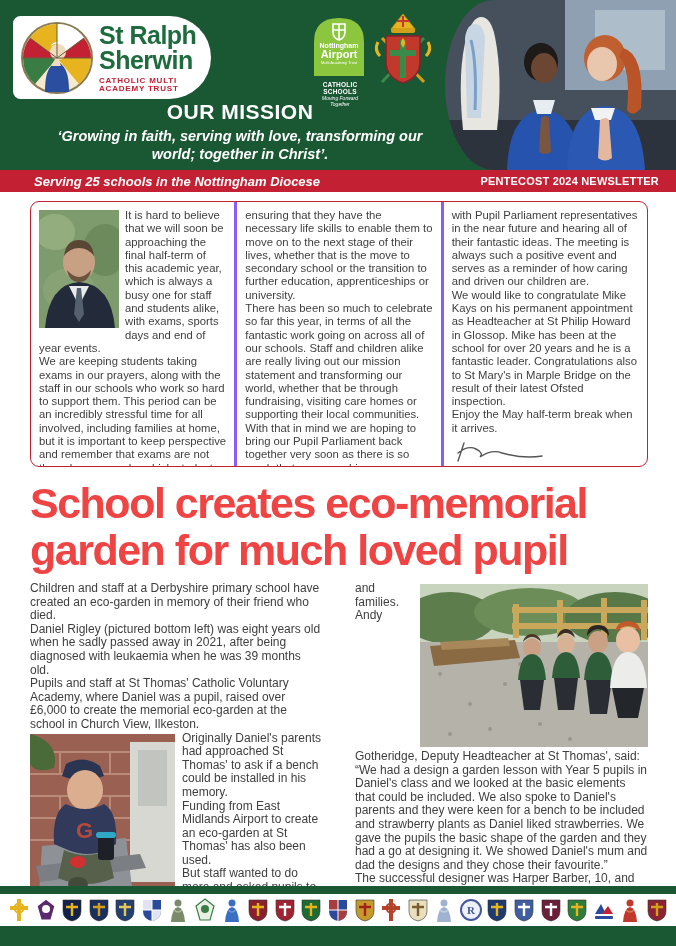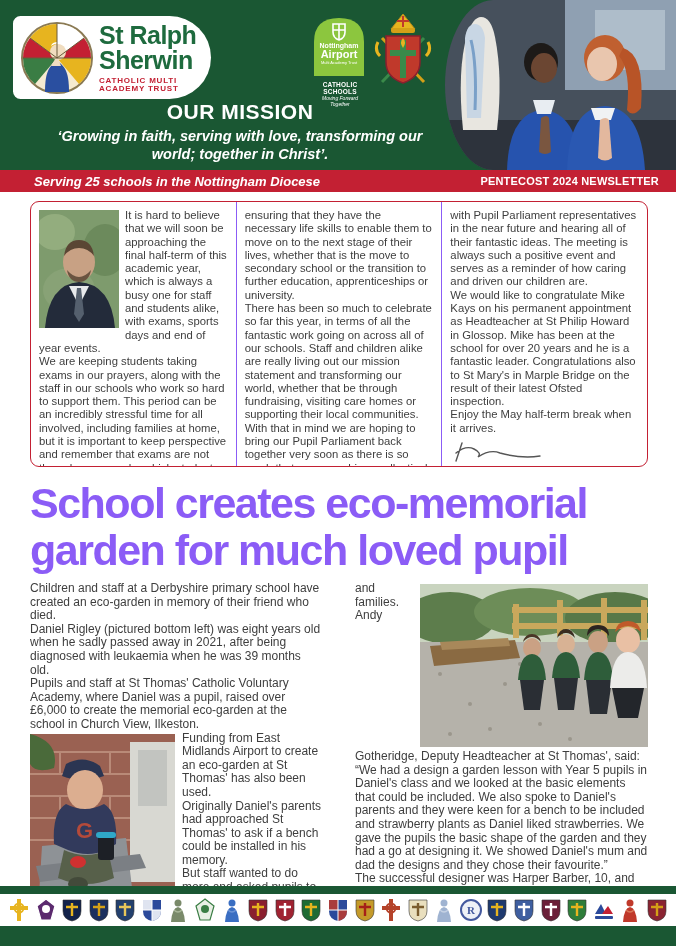--- a/index.html
+++ b/index.html
@@ -39,27 +39,27 @@
   
   .red-banner { display:flex; justify-content:space-between; align-items:center;
                 width:676px; height:22px; background:#c32033; color:#fff; padding:0 17px 0 34px; }
   .banner-left { font-size:13px; font-weight:bold; font-style:italic; }
   .banner-right { font-size:11px; font-weight:bold; letter-spacing:0.2px; }
 
   
   .intro-box { margin:9px 28px 0 30px; width:618px; height:266px; border:1.5px solid #c32033;
                border-radius:9px; display:flex; overflow:hidden; }
   .intro-col { flex:1 1 0; padding:7px 8px; font-size:11.3px; line-height:13.3px; }
-  .intro-col.sep { border-left:1px solid #8b5cf6; }
+  .intro-col.sep { border-left:3px solid #8b5cf6; }
   .intro-col p { margin:0; }
   .photo-kevin { float:left; width:80px; height:118px; margin:1px 6px 2px 0; }
   .sig-svg { display:block; margin:4px 0 0 2px; }
 
   
-  .headline { margin:13px 28px 8px 30px; color:#8b5cf6; font-weight:bold;
+  .headline { margin:13px 28px 8px 30px; color:#ef4444; font-weight:bold;
               font-size:43px; line-height:47px; letter-spacing:-1.5px; }
 
   
   .eco { display:flex; margin:6px 28px 0 30px; gap:32px; }
   .eco-col { font-size:12px; line-height:13.6px; }
   .eco-left { width:302px; }
   .eco-right { width:302px; }
   .eco p { margin:0; }
   .photo-daniel { float:left; width:145px; height:178px; margin:2px 7px 2px 0; }
   .photo-garden { float:right; width:228px; height:163px; margin:2px 0 3px 6px; }
@@ -225,22 +225,22 @@
         <path d="M36,30 q18,-10 34,2 l4,10 q-22,8 -42,0 Z" fill="#2b3552"></path>
         <ellipse cx="55" cy="56" rx="18" ry="20" fill="#dcae90"></ellipse>
         <path d="M36,70 q-14,8 -12,40 l14,6 q20,8 38,0 l10,-6 q2,-32 -12,-40 q-19,10 -38,0 Z" fill="#323a5c"></path>
         <text x="46" y="104" font-size="22" font-weight="bold" fill="#b54a3a" font-family="Liberation Sans, sans-serif">G</text>
         <path d="M34,116 q22,10 44,0 l6,28 q-28,12 -56,0 Z" fill="#57604a"></path>
         <ellipse cx="48" cy="150" rx="10" ry="7" fill="#434a3a"></ellipse>
         <rect x="68" y="100" width="16" height="26" rx="3" fill="#1d2026"></rect>
         <rect x="66" y="98" width="20" height="6" rx="3" fill="#2fa8c8"></rect>
         <ellipse cx="48" cy="128" rx="8" ry="6" fill="#d03030"></ellipse>
       </svg>
+      <p>Originally Daniel's parents had approached St Thomas' to ask if a bench could be installed in his memory.</p>
       <p>Funding from East Midlands Airport to create an eco-garden at St Thomas' has also been used.</p>
-      <p>Originally Daniel's parents had approached St Thomas' to ask if a bench could be installed in his memory.</p>
       <p>But staff wanted to do more and asked pupils to come up with designs for a garden in the school grounds.</p>
       <p>A fundraising campaign was launched which has received donations from the school's PTA</p>
     </div>
     <div class="eco-col eco-right">
       <svg class="photo-garden" viewBox="0 0 228 163">
         <rect width="228" height="60" fill="#c9d4bf"></rect>
         <ellipse cx="30" cy="34" rx="46" ry="26" fill="#5d7d4c"></ellipse>
         <ellipse cx="110" cy="28" rx="56" ry="24" fill="#6d8d58"></ellipse>
         <ellipse cx="195" cy="34" rx="50" ry="26" fill="#587848"></ellipse>
         <rect y="58" width="228" height="105" fill="#b5b2aa"></rect>

